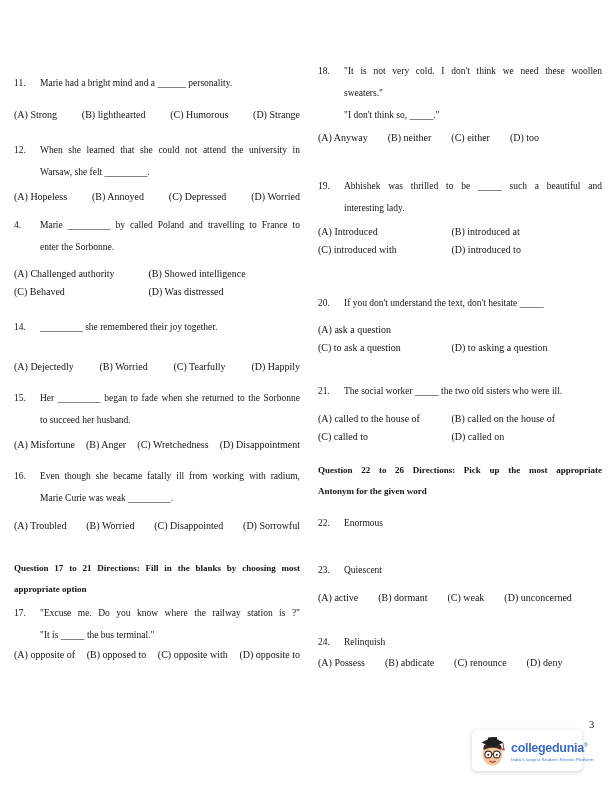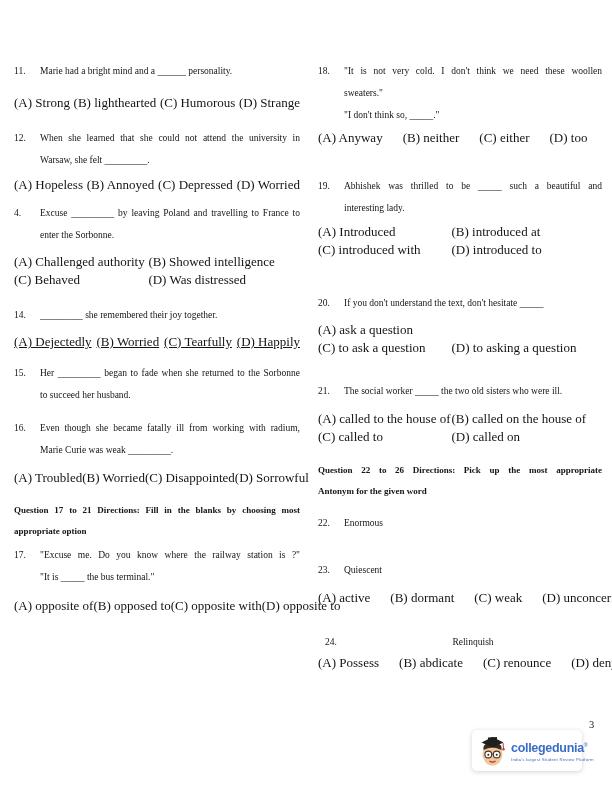--- a/index.html
+++ b/index.html
@@ -10,21 +10,21 @@
   .col{position:absolute;top:60px;}
   .col-left{left:14px;width:286px;}
   .col-right{left:318px;width:284px;}
 
   .q-text{display:flex;}
   .q-num{flex:0 0 26px;font-size:9.5px;line-height:22px;}
   .q-body{flex:1;font-size:9.5px;line-height:22px;min-width:0;}
   .q-line{display:block;white-space:nowrap;}
   .q-line.jl{text-align-last:justify;}
 
-  .opts{font-size:13px;}
+  .opts{font-size:10px;}
   .opt-row{display:flex;line-height:18px;flex-wrap:nowrap;}
   .opt-row.spread{justify-content:space-between;}
   .opt-row.gapped{gap:20px;}
   .opt-row.two-col .opt{flex:0 0 47%;white-space:nowrap;}
   .opt{white-space:nowrap;}
 
   .directions{font-weight:bold;font-size:9px;line-height:21px;}
   .dir-line{display:block;white-space:nowrap;}
   .dir-line.jl{text-align-last:justify;}
 
@@ -44,21 +44,21 @@
   .logo-tagline{
     font-family:"Liberation Sans",sans-serif;font-size:4.3px;color:#3b6cc7;
     margin-top:2px;white-space:nowrap;letter-spacing:.2px;
   }
   .mascot{flex:0 0 auto;}
 </style>
 </head>
 <body>
 
 <div class="col col-left" id="col-left">
-    <div class="question" style="margin-top: 0px;">
+    <div class="question" style="margin-top: 12px;">
       <div class="q-text">
         <span class="q-num">11.</span>
         <span class="q-body">
           <span class="q-line">Marie had a bright mind and a ______ personality.</span>
         </span>
       </div>
       <div class="opts" style="margin-top: 12px;">
         <div class="opt-row spread">
           <span class="opt">(A) Strong</span>
           <span class="opt">(B) lighthearted</span>
@@ -81,21 +81,21 @@
           <span class="opt">(B) Annoyed</span>
           <span class="opt">(C) Depressed</span>
           <span class="opt">(D) Worried</span>
         </div>
       </div>
     </div>
     <div class="question" style="margin-top: 8px;">
       <div class="q-text">
         <span class="q-num">4.</span>
         <span class="q-body">
-          <span class="q-line jl">Excuse _________ by leaving Poland and travelling to France to</span>
+          <span class="q-line jl">Marie _________ by called Poland and travelling to France to</span>
           <span class="q-line">enter the Sorbonne.</span>
         </span>
       </div>
       <div class="opts" style="margin-top: 7px;">
         <div class="opt-row two-col">
           <span class="opt">(A) Challenged authority</span>
           <span class="opt">(B) Showed intelligence</span>
         </div>
         <div class="opt-row two-col">
           <span class="opt">(C) Behaved</span>
@@ -103,68 +103,76 @@
         </div>
       </div>
     </div>
     <div class="question" style="margin-top: 15px;">
       <div class="q-text">
         <span class="q-num">14.</span>
         <span class="q-body">
           <span class="q-line">_________ she remembered their joy together.</span>
         </span>
       </div>
-      <div class="opts" style="margin-top: 7px; text-decoration: underline;">
+      <div class="opts" style="margin-top: 20px;">
         <div class="opt-row spread">
           <span class="opt">(A) Dejectedly</span>
           <span class="opt">(B) Worried</span>
           <span class="opt">(C) Tearfully</span>
           <span class="opt">(D) Happily</span>
         </div>
       </div>
     </div>
     <div class="question" style="margin-top: 11px;">
       <div class="q-text">
         <span class="q-num">15.</span>
         <span class="q-body">
           <span class="q-line jl">Her _________ began to fade when she returned to the Sorbonne</span>
           <span class="q-line">to succeed her husband.</span>
         </span>
       </div>
+      <div class="opts" style="margin-top: 5px;">
+        <div class="opt-row spread">
+          <span class="opt">(A) Misfortune</span>
+          <span class="opt">(B) Anger</span>
+          <span class="opt">(C) Wretchedness</span>
+          <span class="opt">(D) Disappointment</span>
+        </div>
+      </div>
     </div>
     <div class="question" style="margin-top: 11px;">
       <div class="q-text">
         <span class="q-num">16.</span>
         <span class="q-body">
           <span class="q-line jl">Even though she became fatally ill from working with radium,</span>
           <span class="q-line">Marie Curie was weak _________.</span>
         </span>
       </div>
       <div class="opts" style="margin-top: 8px;">
         <div class="opt-row spread">
           <span class="opt">(A) Troubled</span>
           <span class="opt">(B) Worried</span>
           <span class="opt">(C) Disappointed</span>
           <span class="opt">(D) Sorrowful</span>
         </div>
       </div>
     </div>
-    <div class="directions" style="margin-top: 13px;">
+    <div class="directions" style="margin-top: 23px;">
       <span class="dir-line jl">Question 17 to 21 Directions: Fill in the blanks by choosing most</span>
       <span class="dir-line">appropriate option</span>
     </div>
     <div class="question" style="margin-top: 2px;">
       <div class="q-text">
         <span class="q-num">17.</span>
         <span class="q-body">
           <span class="q-line jl">"Excuse me. Do you know where the railway station is ?"</span>
           <span class="q-line">"It is _____ the bus terminal."</span>
         </span>
       </div>
-      <div class="opts" style="margin-top: 9px;">
+      <div class="opts" style="">
         <div class="opt-row spread">
           <span class="opt">(A) opposite of</span>
           <span class="opt">(B) opposed to</span>
           <span class="opt">(C) opposite with</span>
           <span class="opt">(D) opposite to</span>
         </div>
       </div>
     </div>
   </div>
 <div class="col col-right" id="col-right">
@@ -261,21 +269,21 @@
       </div>
       <div class="opts" style="margin-top: 8px;">
         <div class="opt-row gapped">
           <span class="opt">(A) active</span>
           <span class="opt">(B) dormant</span>
           <span class="opt">(C) weak</span>
           <span class="opt">(D) unconcerned</span>
         </div>
       </div>
     </div>
-    <div class="question" style="margin-top: 24px; text-align: center;">
+    <div class="question" style="margin-top: 24px;">
       <div class="q-text">
         <span class="q-num">24.</span>
         <span class="q-body">
           <span class="q-line">Relinquish</span>
         </span>
       </div>
       <div class="opts" style="margin-top: 1px;">
         <div class="opt-row gapped">
           <span class="opt">(A) Possess</span>
           <span class="opt">(B) abdicate</span>

